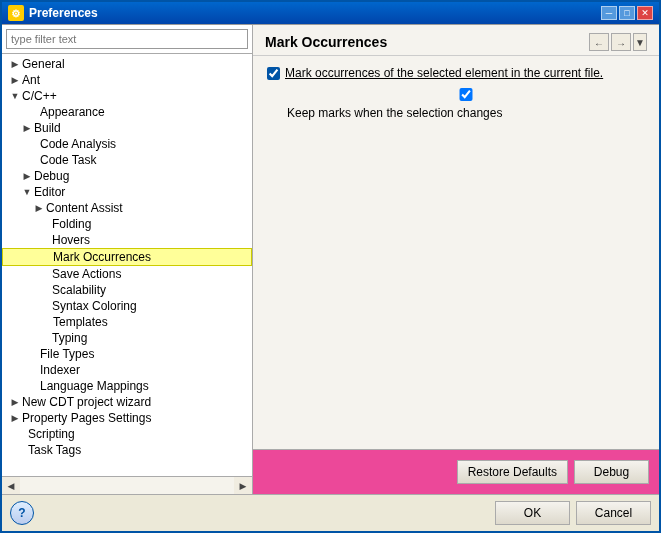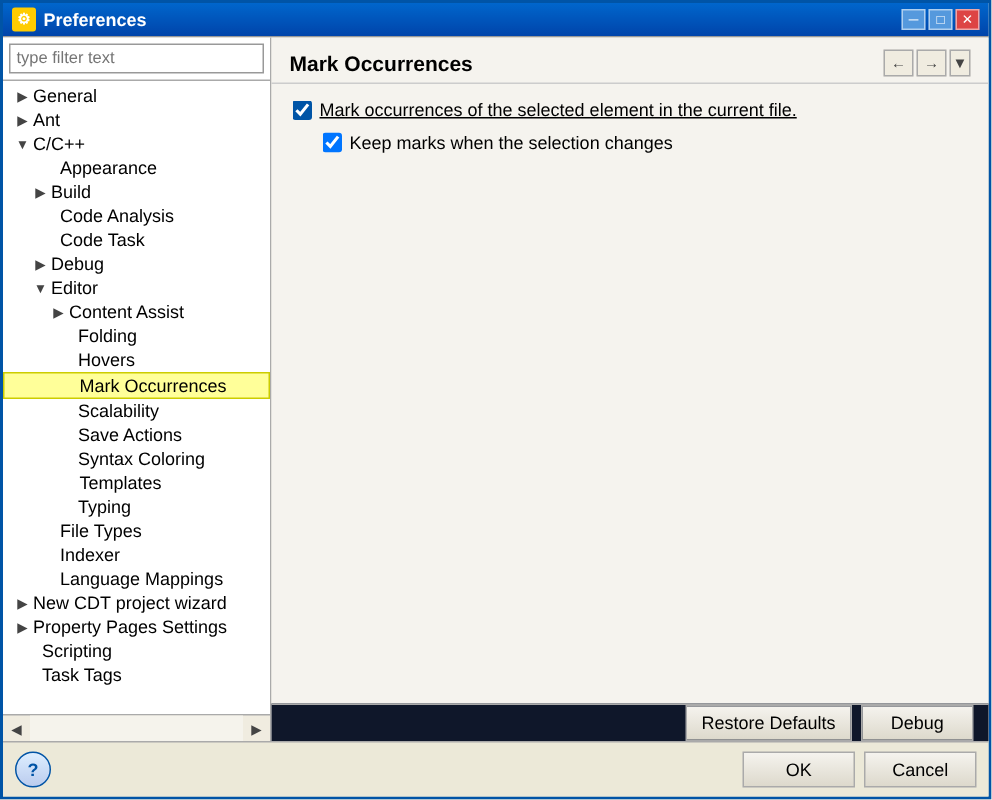--- a/index.html
+++ b/index.html
@@ -60,21 +60,21 @@
     }
     .title-btn.close-btn {
       background: #dd4444;
     }
     .main-split {
       display: flex;
       flex: 1;
       border-top: 1px solid #999;
     }
     .left-panel {
-      width: 179px;
+      width: 251px;
       background: white;
       border-right: 1px solid #aaa;
       display: flex;
       flex-direction: column;
     }
     .filter-box {
       padding: 4px;
       border-bottom: 1px solid #aaa;
     }
     .filter-input {
@@ -204,25 +204,26 @@
     }
     .checkbox-label {
       font-size: 12px;
       color: #000;
     }
     .sub-checkbox-row {
       display: flex;
       gap: 5px;
       margin-bottom: 8px;
       padding-left: 20px;
+      flex-direction: column;
     }
     .bottom-bar {
       border-top: 1px solid #aaa;
-      padding: 0 10px;
-      background: #0f172a;
+      padding: 10px 10px;
+      background: #ec4899;
       display: flex;
       justify-content: space-between;
       align-items: center;
     }
     .bottom-right-buttons {
       display: flex;
       gap: 6px;
     }
     .dialog-btn {
       min-width: 75px;
@@ -341,26 +342,26 @@
           <span style="margin-left:6px">Hovers</span>
         </div>
 
         <div class="tree-item indent-3 selected">
           <span class="expander" style="color:transparent">·</span>
           <span style="margin-left:6px">Mark Occurrences</span>
         </div>
 
         <div class="tree-item indent-3">
           <span class="expander" style="color:transparent">·</span>
+          <span style="margin-left:6px">Save Actions</span>
+        </div>
+
+        <div class="tree-item indent-3">
+          <span class="expander" style="color:transparent">·</span>
           <span style="margin-left:6px">Scalability</span>
-        </div>
-
-        <div class="tree-item indent-3">
-          <span class="expander" style="color:transparent">·</span>
-          <span style="margin-left:6px">Save Actions</span>
         </div>
 
         <div class="tree-item indent-3">
           <span class="expander" style="color:transparent">·</span>
           <span style="margin-left:6px">Syntax Coloring</span>
         </div>
 
         <div class="tree-item indent-3">
           <span class="expander" style="color:transparent">·</span>
           <span style="margin-left:7px">Templates</span>

